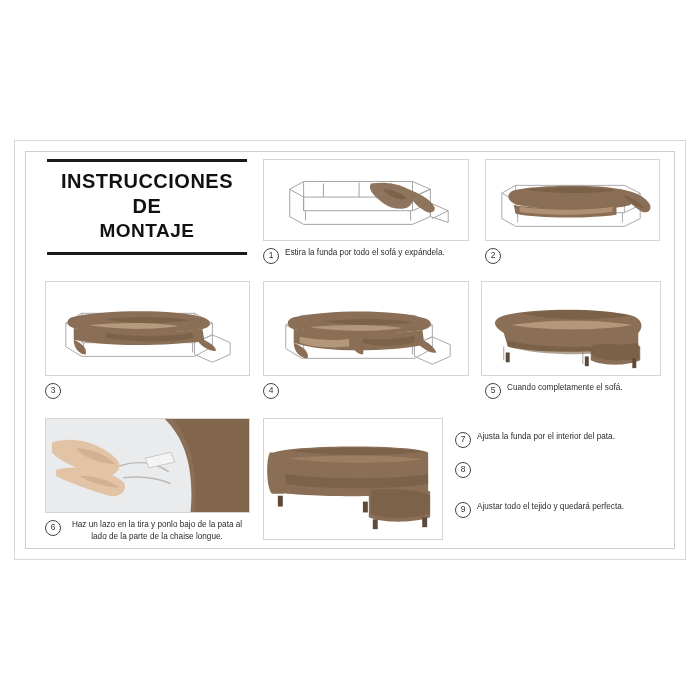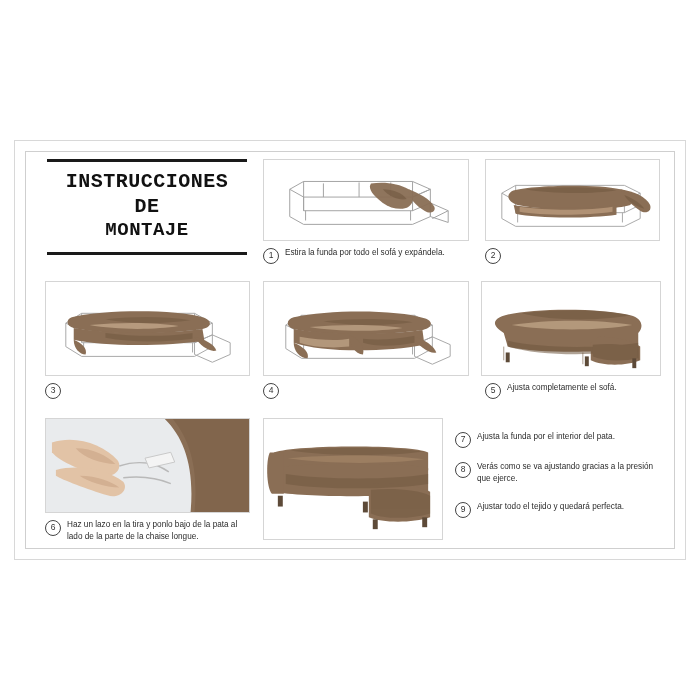--- a/index.html
+++ b/index.html
@@ -44,21 +44,21 @@
     text-align: center;
   }
   .title-rule {
     height: 3px;
     background: #1a1a1a;
     width: 200px;
     margin: 0 auto;
   }
   .title-rule.bottom { margin-top: 6px; }
   .title-text {
-    font-family: Liberation Mono, monospace;
+    font-family: Liberation Sans, sans-serif;
     font-weight: bold;
     color: #111111;
     letter-spacing: 0.5px;
     line-height: 1.25;
     font-size: 19px;
     padding: 7px 0 3px 0;
   }
   .title-text .l1 { font-size: 20px; display: block; }
   .title-text .l2 { font-size: 20px; display: block; }
   .title-text .l3 { font-size: 19px; display: block; }
@@ -91,20 +91,21 @@
     text-align: center;
     font-family: "Liberation Sans", sans-serif;
     background: #fff;
     margin-top: 1px;
   }
   .cap-text {
     font-size: 8.2px;
     line-height: 11.5px;
     color: #2b2b2b;
     font-family: "Liberation Sans", sans-serif;
+    text-align: center;
   }
 
   
   .art { position: absolute; left: 0; top: 0; width: 100%; height: 100%; }
 
 </style>
 </head>
 <body>
 
 <div class="sheet">
@@ -266,21 +267,21 @@
       </g>
       <g fill="#5d4a38">
         <rect x="24" y="72" width="4" height="10"></rect>
         <rect x="104" y="76" width="4" height="10"></rect>
         <rect x="152" y="78" width="4" height="10"></rect>
       </g>
     </svg>
   </div>
   <div class="caption" style="left:470px; top:241px; width:172px;">
     <div class="num">5</div>
-    <div class="cap-text">Ajusta completamente el sofá.</div>
+    <div class="cap-text">Cuando completamente el sofá.</div>
   </div>
 
   <div class="panel" style="left:30px; top:277px; width:205px; height:95px;">
     <svg class="art" viewBox="0 0 205 95" preserveAspectRatio="none">
       <rect x="0" y="0" width="205" height="95" fill="#eceef0"></rect>
       <path d="M0 0 L205 0 L205 95 L0 95 Z" fill="#e9ebed"></path>
       <path d="M120 0 C140 20, 150 50, 146 95 L205 95 L205 0 Z" fill="#8a6e55"></path>
       <path d="M128 0 C146 22, 154 52, 150 95 L205 95 L205 0 Z" fill="#7d6149" opacity="0.7"></path>
       <g fill="#e2c3a6">
         <path d="M6 24 C30 16, 58 26, 72 42 C78 50, 70 60, 58 58 C38 54, 14 44, 6 34 Z"></path>
@@ -329,21 +330,20 @@
     </svg>
   </div>
 
   <div class="caption" style="left:440px; top:290px; width:205px;">
     <div class="num">7</div>
     <div class="cap-text">Ajusta la funda por el interior del pata.</div>
   </div>
 
   <div class="caption" style="left:440px; top:320px; width:205px;">
     <div class="num">8</div>
-    <div class="cap-text">Verás como se va ajustando gracias a la presión que ejerce.</div>
   </div>
 
   <div class="caption" style="left:440px; top:360px; width:205px;">
     <div class="num">9</div>
     <div class="cap-text">Ajustar todo el tejido y quedará perfecta.</div>
   </div>
 
 </div>
 
 </body></html>

